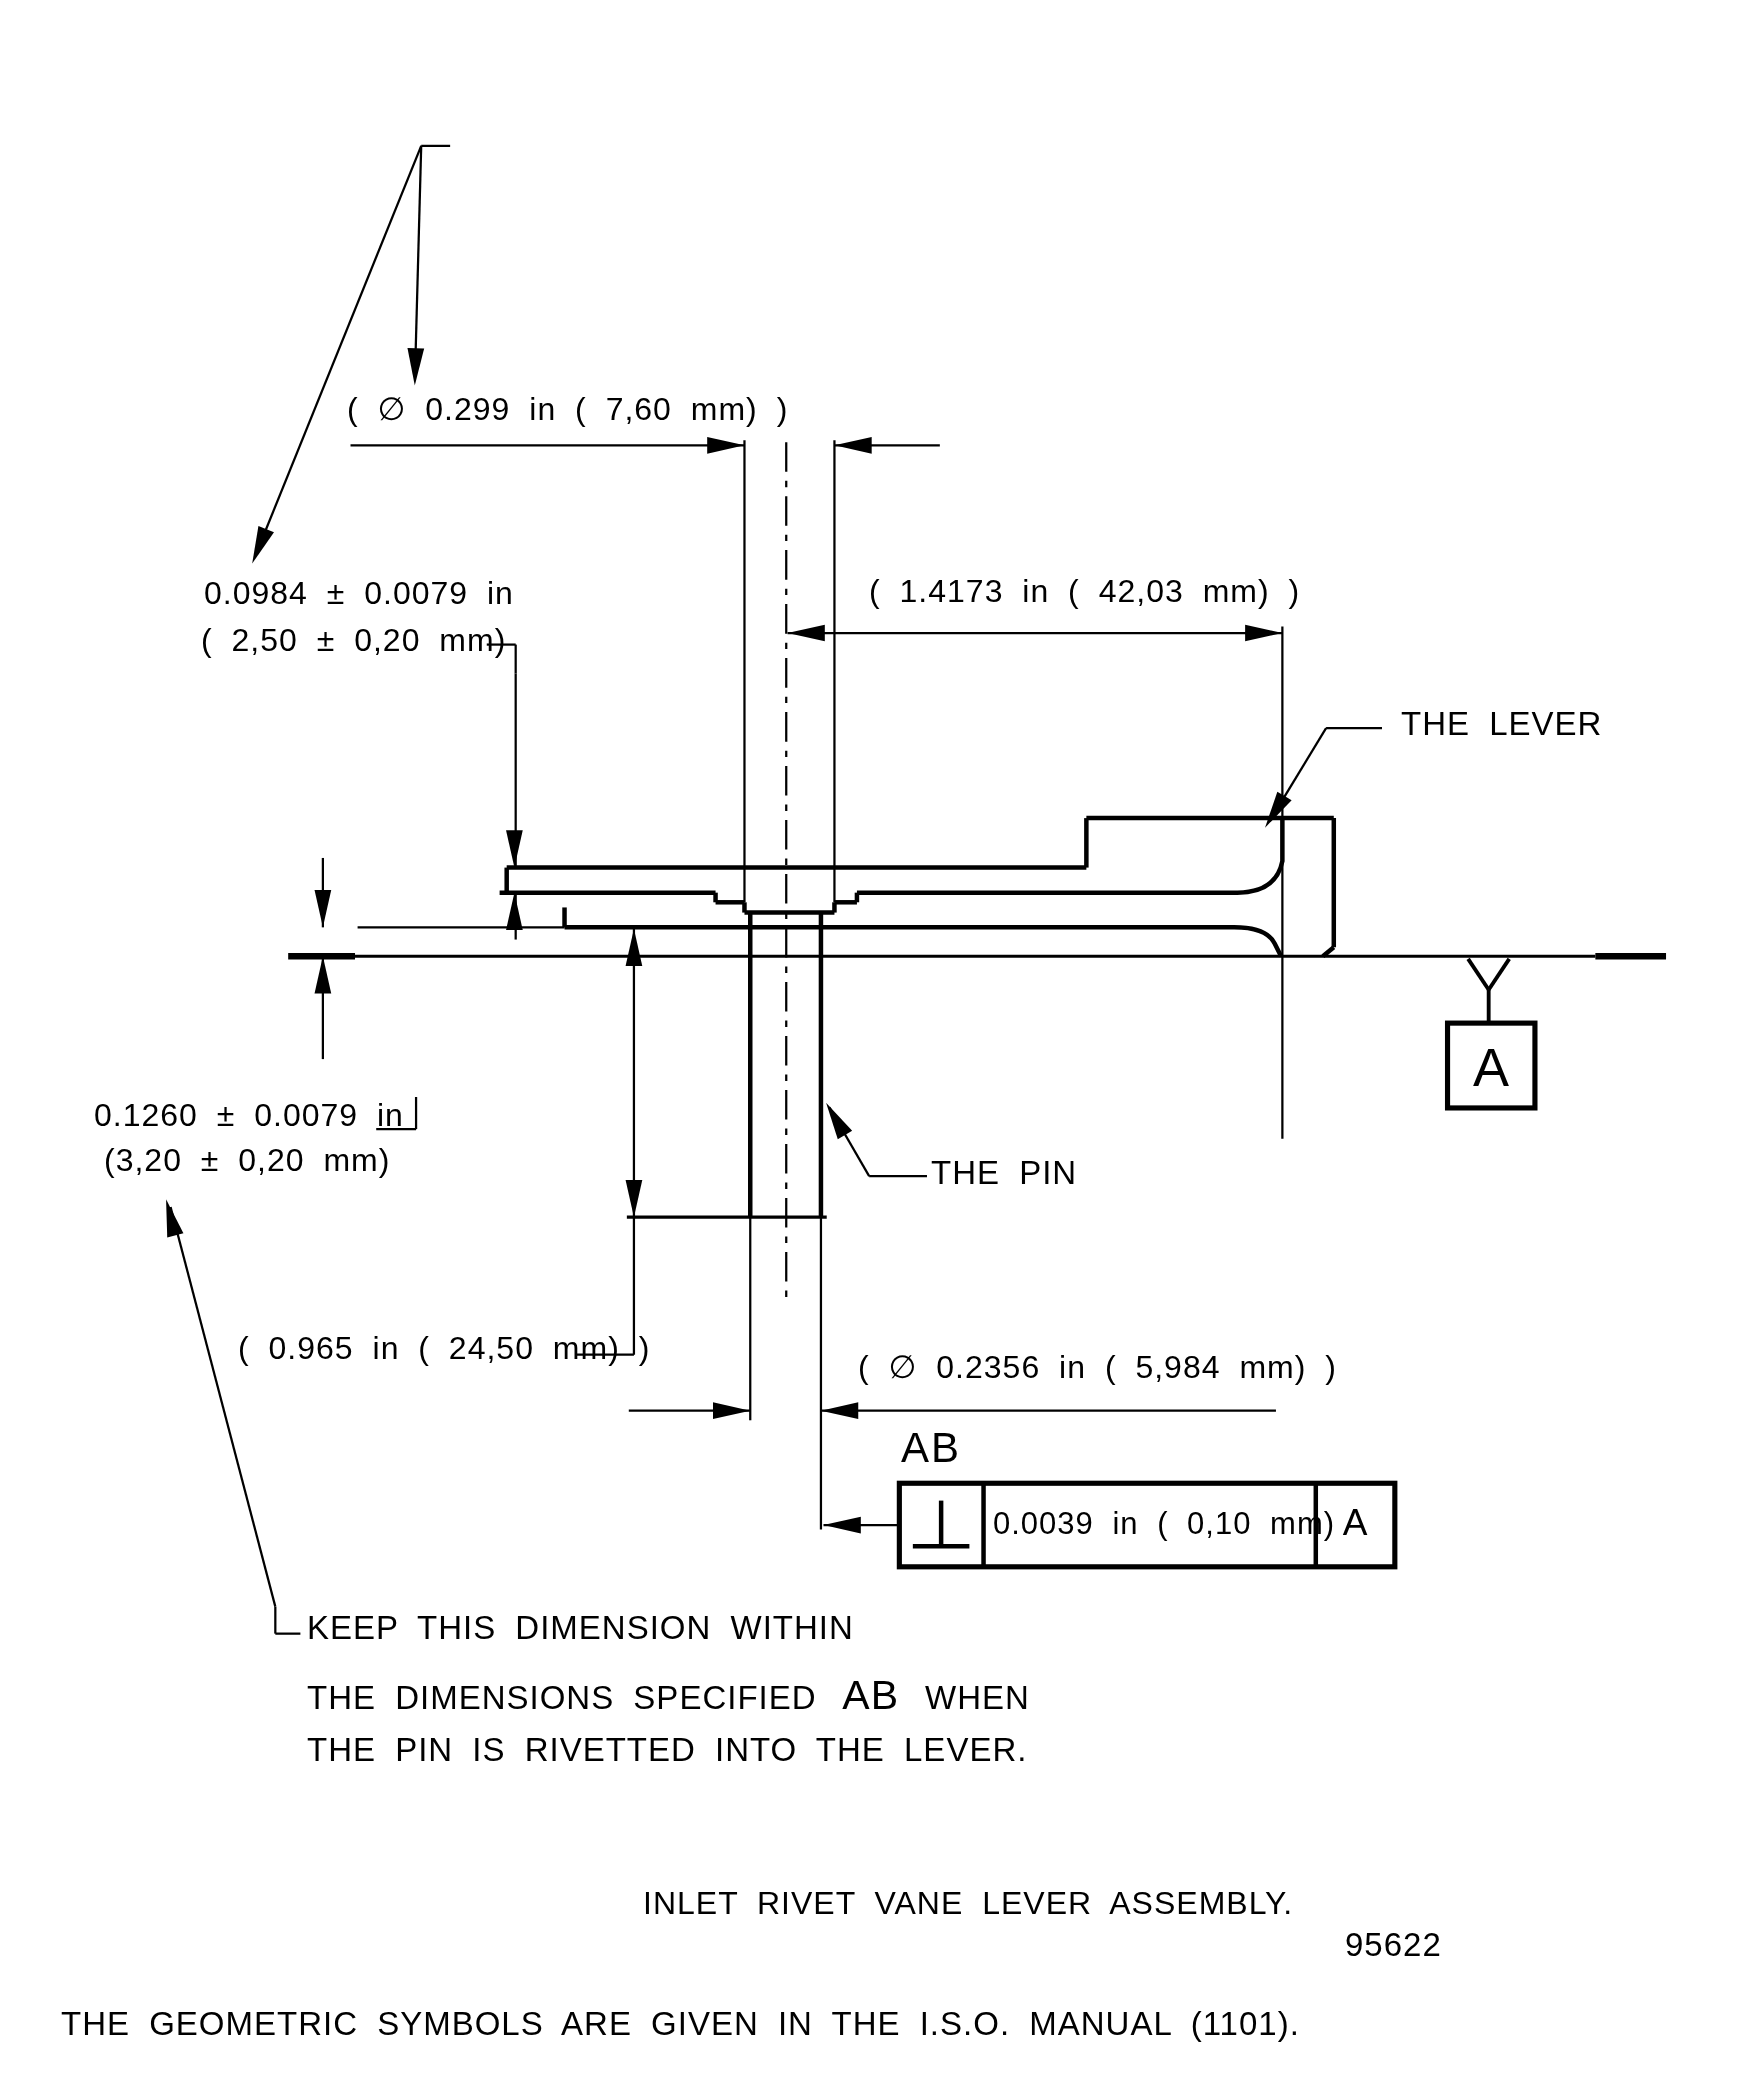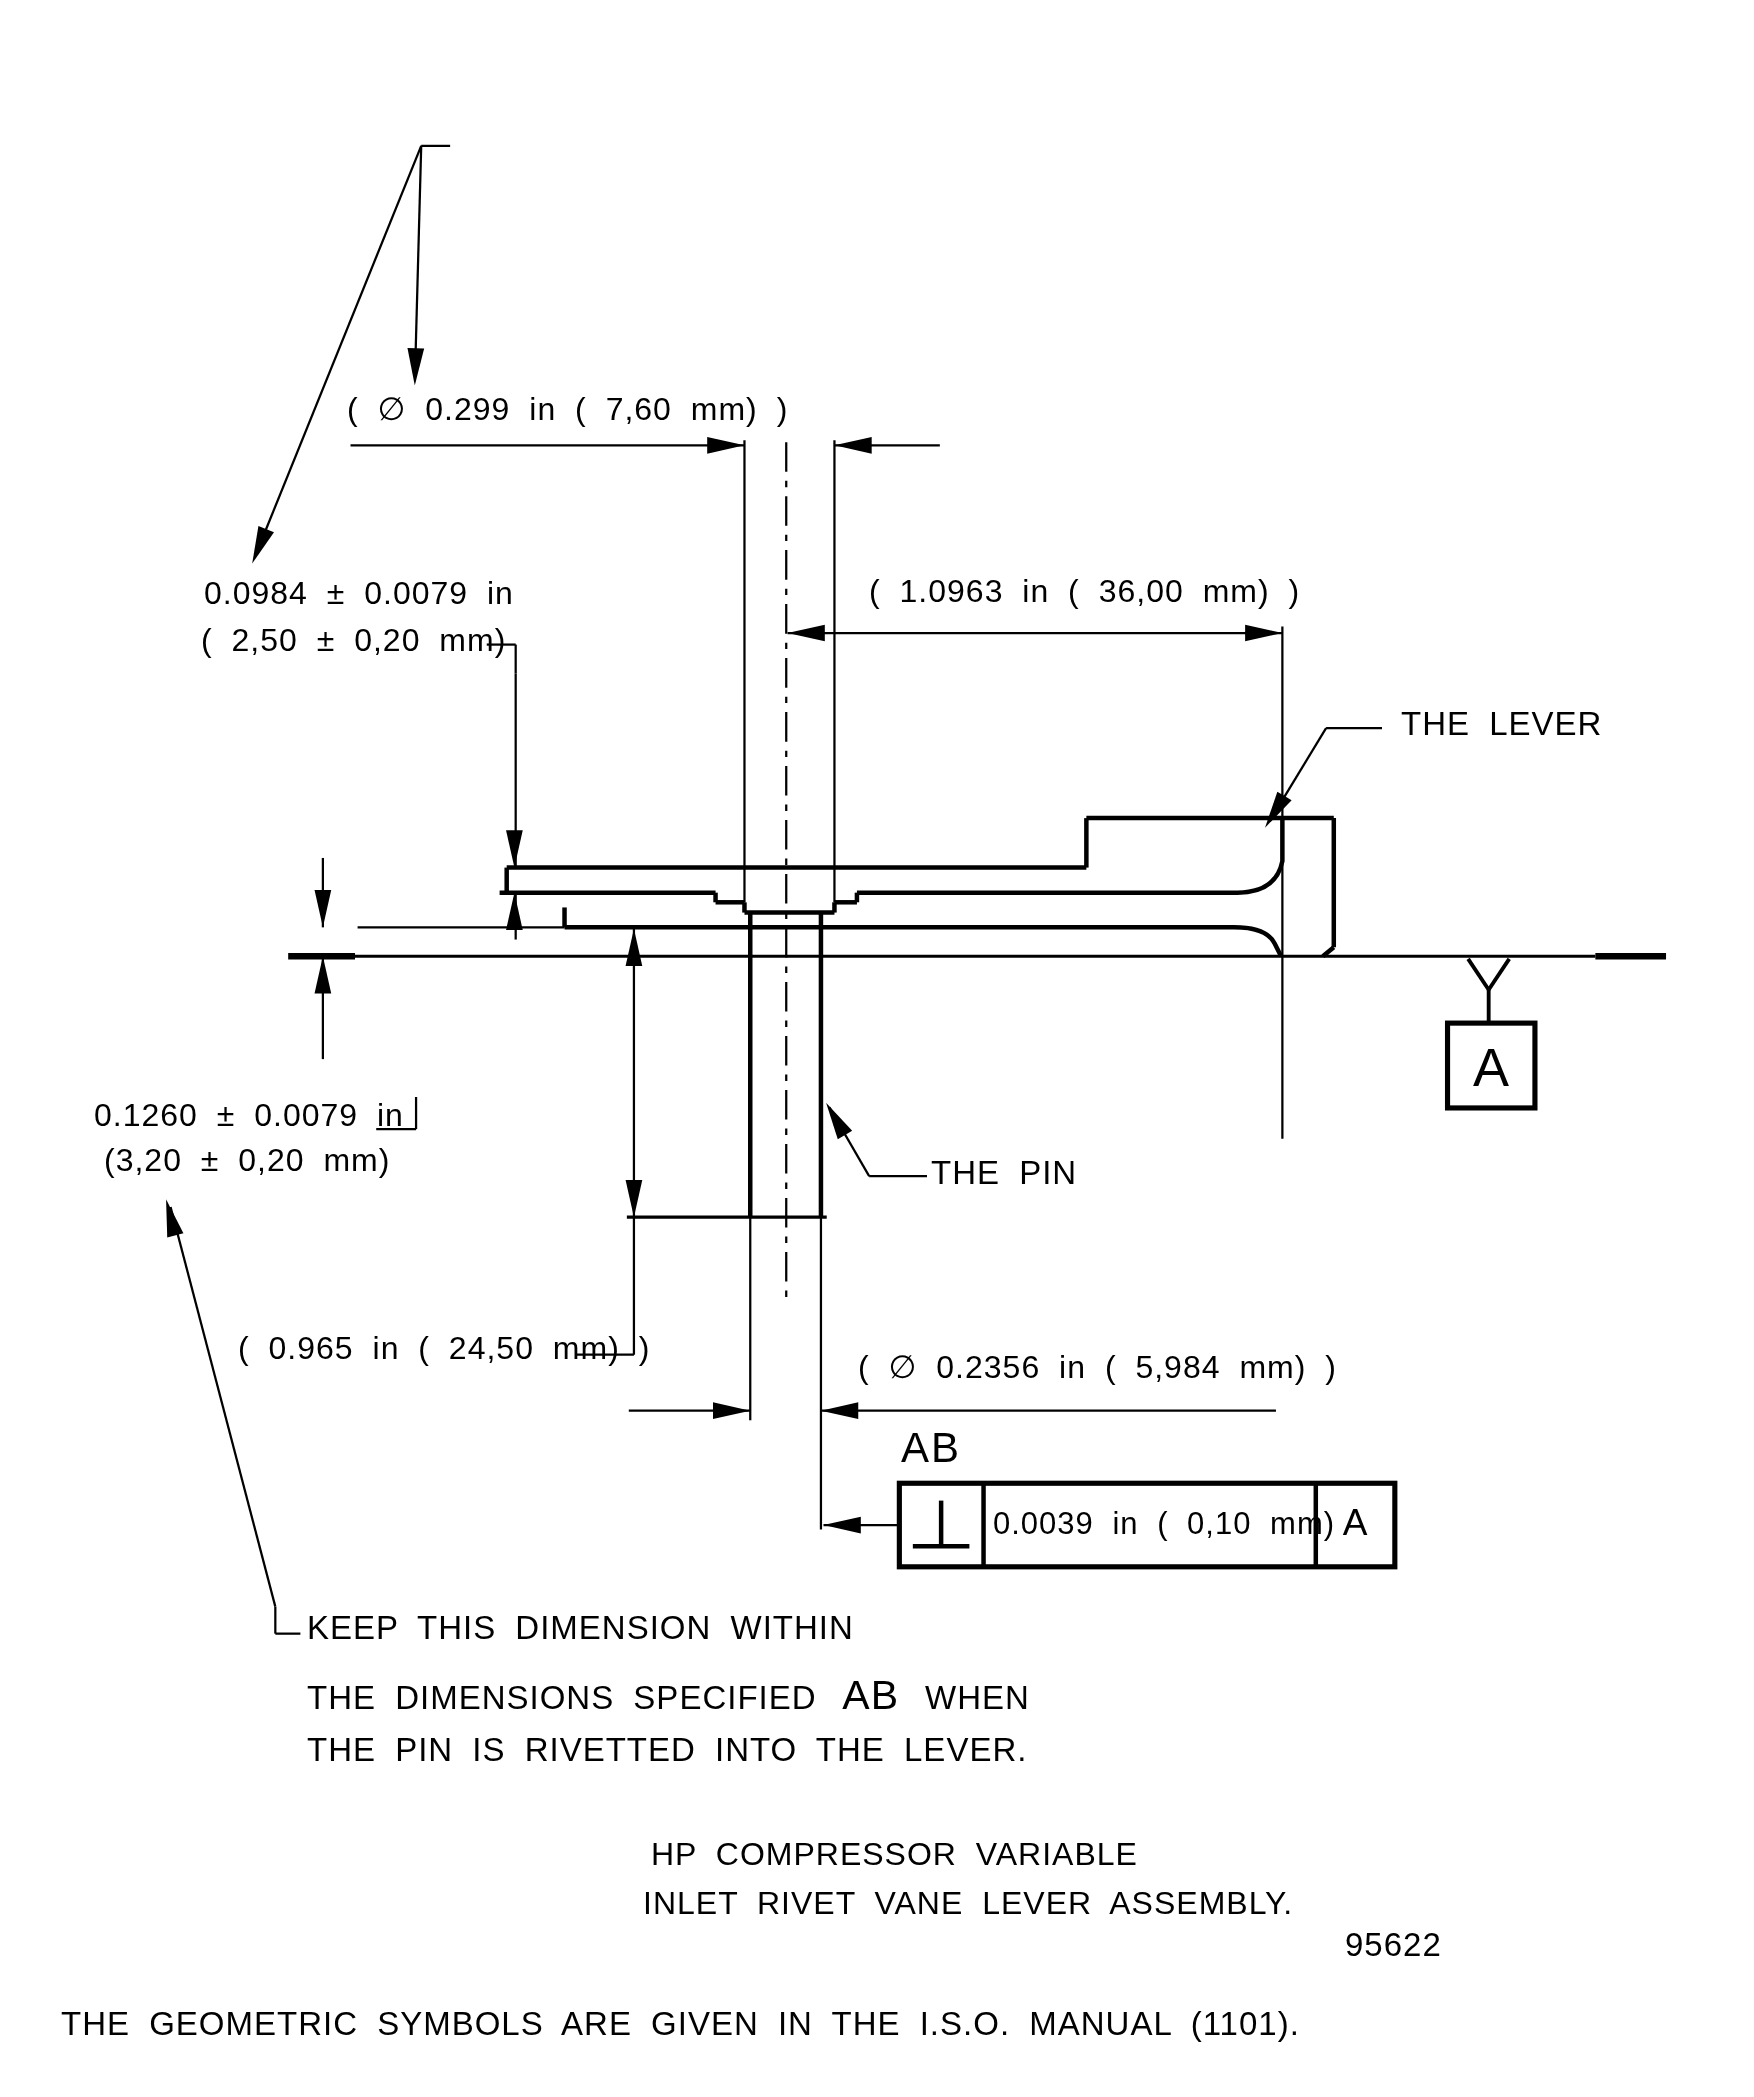--- a/index.html
+++ b/index.html
@@ -148,21 +148,21 @@
       </g>
     </g>
   </svg>
 
 
   <div class="t" style="left:347px; top:393px; font-size:32px;">( ∅ 0.299 in ( 7,60 mm) )</div>
 
   <div class="t" style="left:204px; top:577px; font-size:32px;">0.0984 ± 0.0079 in</div>
   <div class="t" style="left:201px; top:624px; font-size:32px;">( 2,50  ± 0,20 mm)</div>
 
-  <div class="t" style="left:869px; top:575px; font-size:32px;">( 1.0963 in ( 36,00 mm) )</div>
+  <div class="t" style="left:869px; top:575px; font-size:32px;">( 1.4173 in ( 42,03 mm) )</div>
 
   <div class="t" style="left:1401px; top:707px; font-size:33px;">THE LEVER</div>
 
   <div class="t" style="left:94px; top:1099px; font-size:32px;">0.1260 ± 0.0079 in</div>
   <div class="t" style="left:104px; top:1144px; font-size:32px;">(3,20  ± 0,20 mm)</div>
 
   <div class="t" style="left:931px; top:1156px; font-size:33px;">THE PIN</div>
 
   <div class="t" style="left:238px; top:1332px; font-size:32px;">( 0.965 in ( 24,50 mm) )</div>
 
@@ -176,20 +176,19 @@
   <div class="t center" style="left:1448px; top:1039px; width:87px; font-size:54px;">A</div>
 
   <div class="t" style="left:307px; top:1611px; font-size:33px;">KEEP THIS DIMENSION WITHIN</div>
   <div class="t" style="left:307px; top:1674px; font-size:33px;">
     <span>THE DIMENSIONS SPECIFIED</span>
     <span class="big-ref" style="margin:0 6.4px;">AB</span>
     <span>WHEN</span>
   </div>
   <div class="t" style="left:307px; top:1733px; font-size:33px;">THE PIN IS RIVETTED INTO THE LEVER.</div>
 
-  <div class="t" style="left:651px; top:1838px; font-size:32px;">HP  COMPRESSOR  VARIABLE</div>
   <div class="t" style="left:643px; top:1887px; font-size:32px;">INLET RIVET VANE LEVER ASSEMBLY.</div>
   <div class="t" style="left:1345px; top:1928px; font-size:33px;">95622</div>
 
   <div class="t" style="left:61px; top:2007px; font-size:33px;">THE GEOMETRIC SYMBOLS ARE GIVEN IN THE I.S.O. MANUAL (1101).</div>
 
 </div>
 
 
 </body></html>

